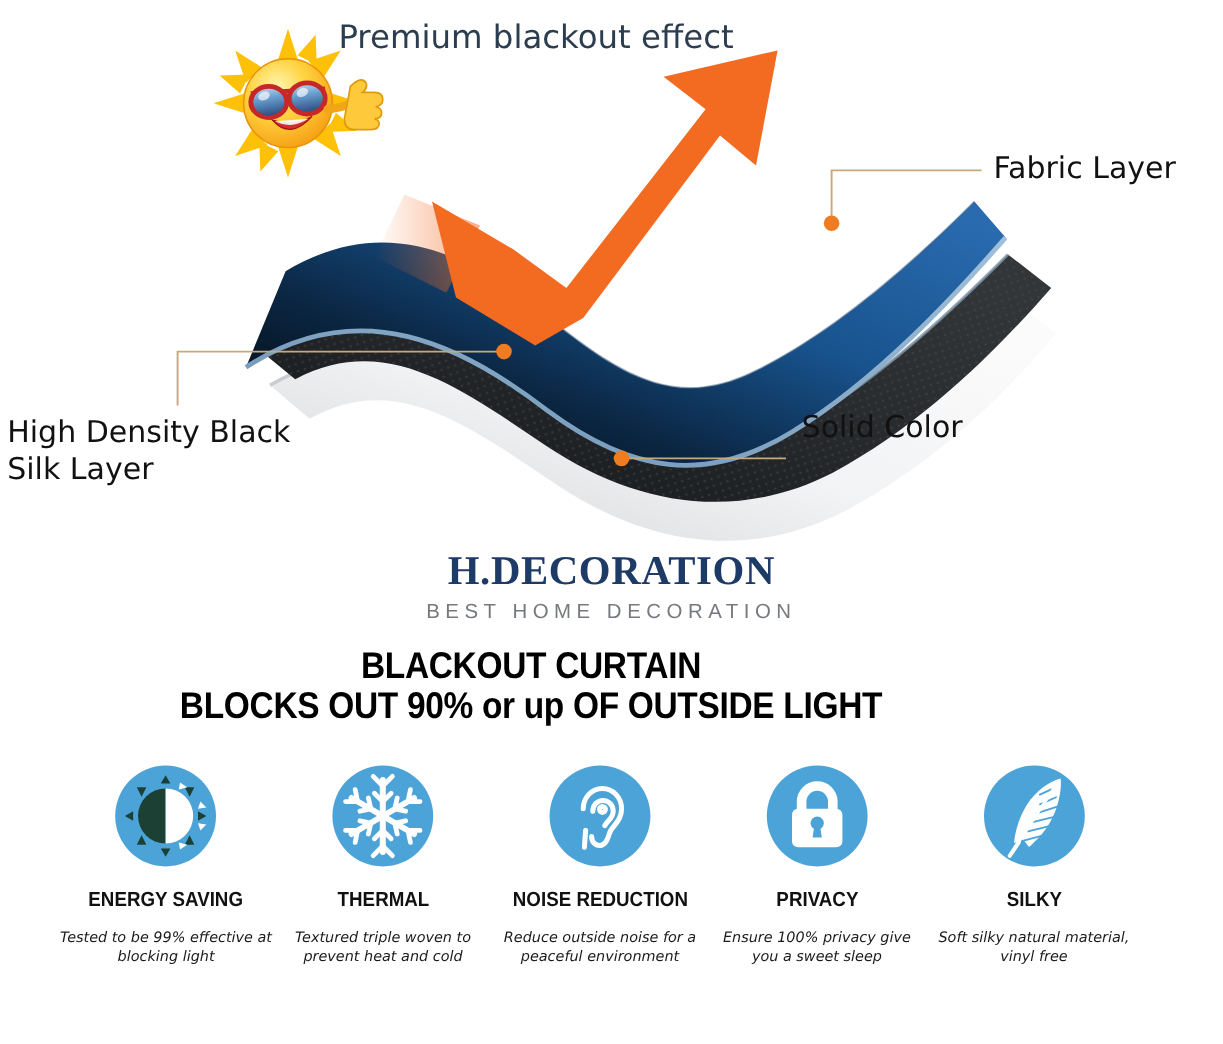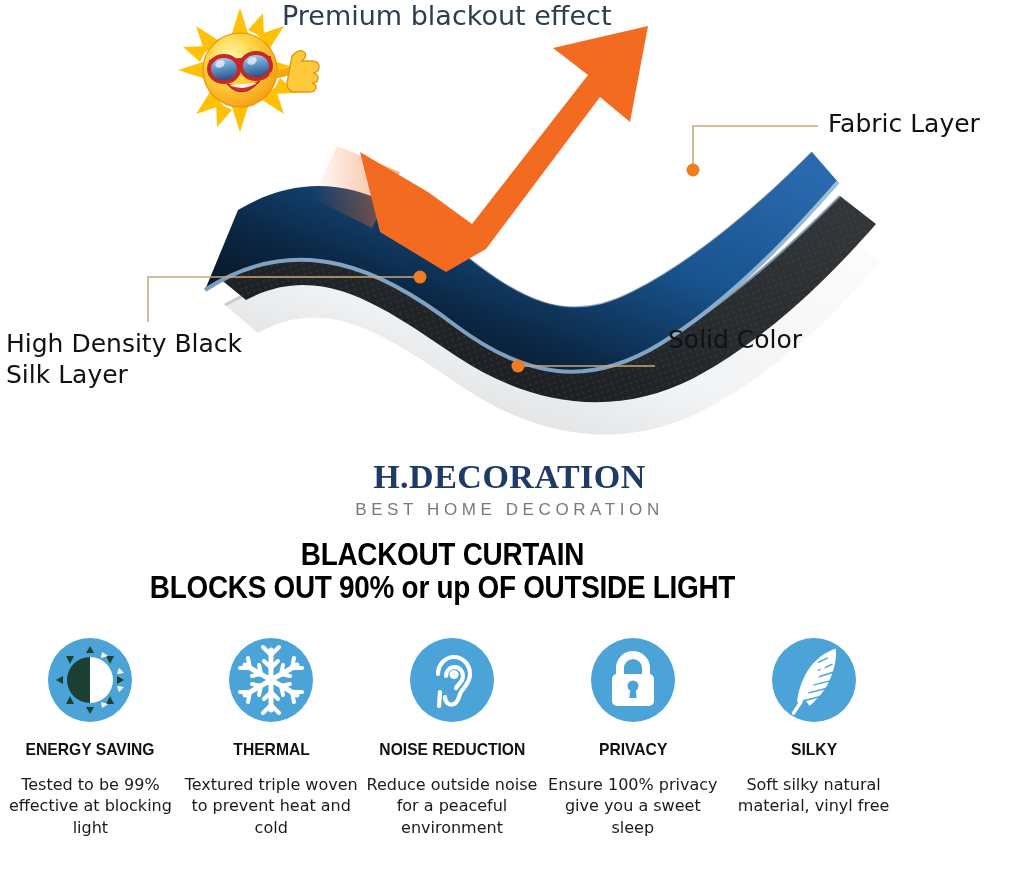--- a/index.html
+++ b/index.html
@@ -6,21 +6,21 @@
   body{
     width:1019px;height:870px;
     background:#ffffff;
     font-family:"Liberation Sans", sans-serif;
     overflow:hidden;
     position:relative;
   }
   .page{position:relative;width:1019px;height:870px;background:#fff;}
 
   
-  .diagram{position:absolute;left:0;top:0;width:990px;height:440px;}
+  .diagram{position:absolute;left:0;top:16px;width:990px;height:440px;}
   .diagram-svg{position:absolute;left:0;top:0;}
 
   .premium-title{
     position:absolute;left:282px;top:0px;width:400px;
     font-family:"DejaVu Sans", sans-serif;
     font-size:27px;color:#2b3d4f;letter-spacing:0px;
     white-space:nowrap;
   }
 
   .callout{
@@ -56,36 +56,38 @@
   .headline-l2{
     font-family:"Liberation Sans Narrow","Liberation Sans",sans-serif;
     font-weight:700;font-size:31px;color:#000;line-height:1.08;
     letter-spacing:-0.3px;transform:scaleX(0.9);transform-origin:center;
   }
 
   
   .features{
     position:absolute;left:0;top:630px;width:904px;height:240px;
     display:flex;
+    padding-left:48px;
   }
   .feature{
     flex:1 1 0;display:flex;flex-direction:column;align-items:center;
   }
   .feature-icon-wrap{width:100px;height:100px;display:block;}
   .feature-title{
     margin-top:10px;
     font-family:"Liberation Sans Narrow","Liberation Sans",sans-serif;
     font-weight:700;font-size:17px;color:#111;letter-spacing:0px;
     transform:scaleX(0.92);transform-origin:center;white-space:nowrap;
   }
   .feature-desc{
     margin-top:14px;
     font-family:"DejaVu Sans", sans-serif;
-    font-size:16px;color:#1b1b1b;line-height:1.33;text-align:center;
+    font-size:12px;color:#1b1b1b;line-height:1.33;text-align:center;
     width:180px;
+    font-style:italic;
   }
 </style>
 </head>
 <body>
 
 <div class="page">
 
   <div class="diagram">
 
     <svg class="diagram-svg" width="1019" height="440" viewBox="0 0 1019 440">

